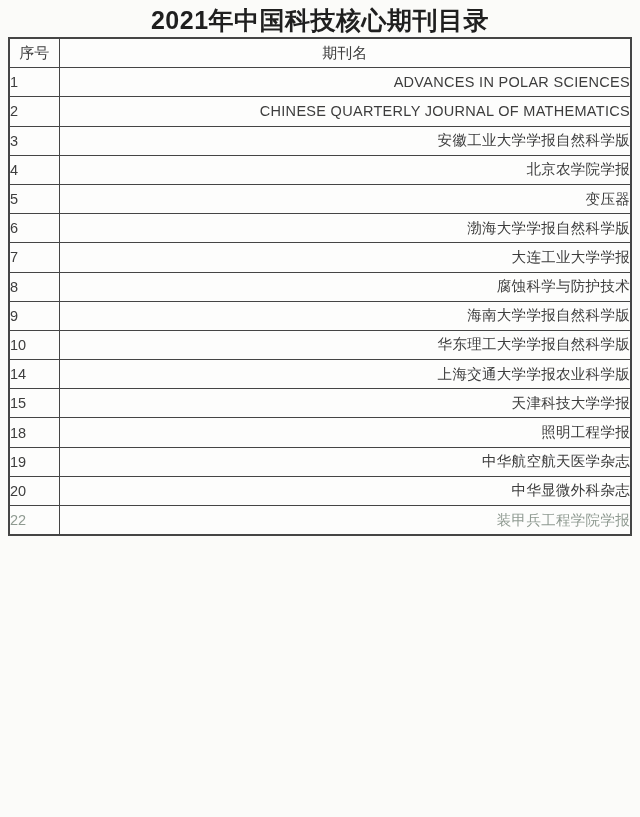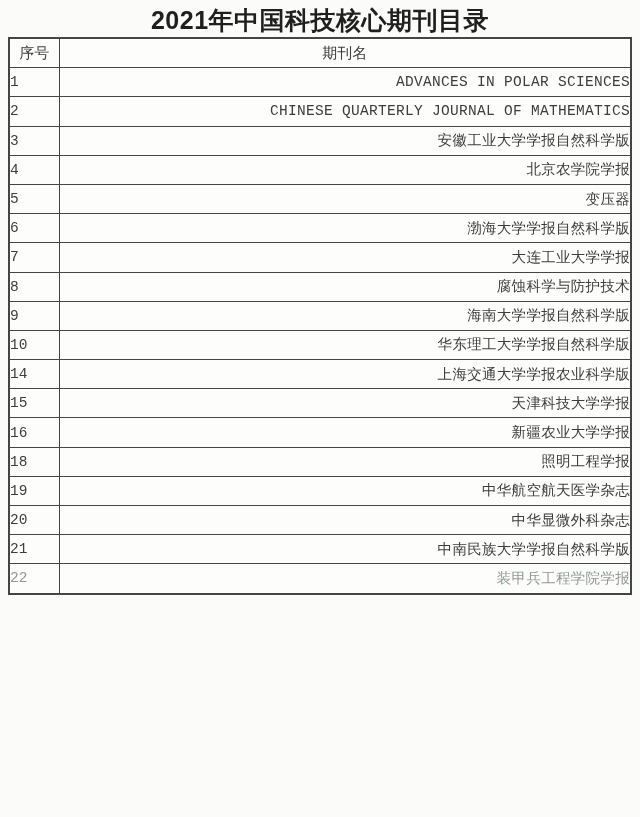--- a/index.html
+++ b/index.html
@@ -40,21 +40,20 @@
     height: 28.2px;
     padding: 0;
     font-size: 14.5px;
     color: var(--cell-color, #3d3d3d);
     vertical-align: middle;
     overflow: hidden;
     white-space: nowrap;
   }
   table.journal-table {
     border: 2px solid var(--border-color, #454545);
-    font-family: Liberation Mono, monospace;
   }
   table.journal-table th {
     font-weight: 500;
     text-align: center;
     font-size: 15px;
   }
   td.cell-num {
     text-align: left;
     padding-left: 5px;
   }
@@ -129,38 +128,30 @@
         </tr>
         <tr>
           <td class="cell-num">14</td>
           <td class="cell-name">上海交通大学学报农业科学版</td>
         </tr>
         <tr>
           <td class="cell-num">15</td>
           <td class="cell-name">天津科技大学学报</td>
         </tr>
         <tr>
-          <td class="cell-num">16</td>
-          <td class="cell-name">新疆农业大学学报</td>
-        </tr>
-        <tr>
           <td class="cell-num">18</td>
           <td class="cell-name">照明工程学报</td>
         </tr>
         <tr>
           <td class="cell-num">19</td>
           <td class="cell-name">中华航空航天医学杂志</td>
         </tr>
         <tr>
           <td class="cell-num">20</td>
           <td class="cell-name">中华显微外科杂志</td>
         </tr>
-        <tr>
-          <td class="cell-num">21</td>
-          <td class="cell-name">中南民族大学学报自然科学版</td>
-        </tr>
         <tr class="faded">
           <td class="cell-num">22</td>
           <td class="cell-name">装甲兵工程学院学报</td>
         </tr>
       </tbody>
   </table>
 </div>
 
 </body></html>

